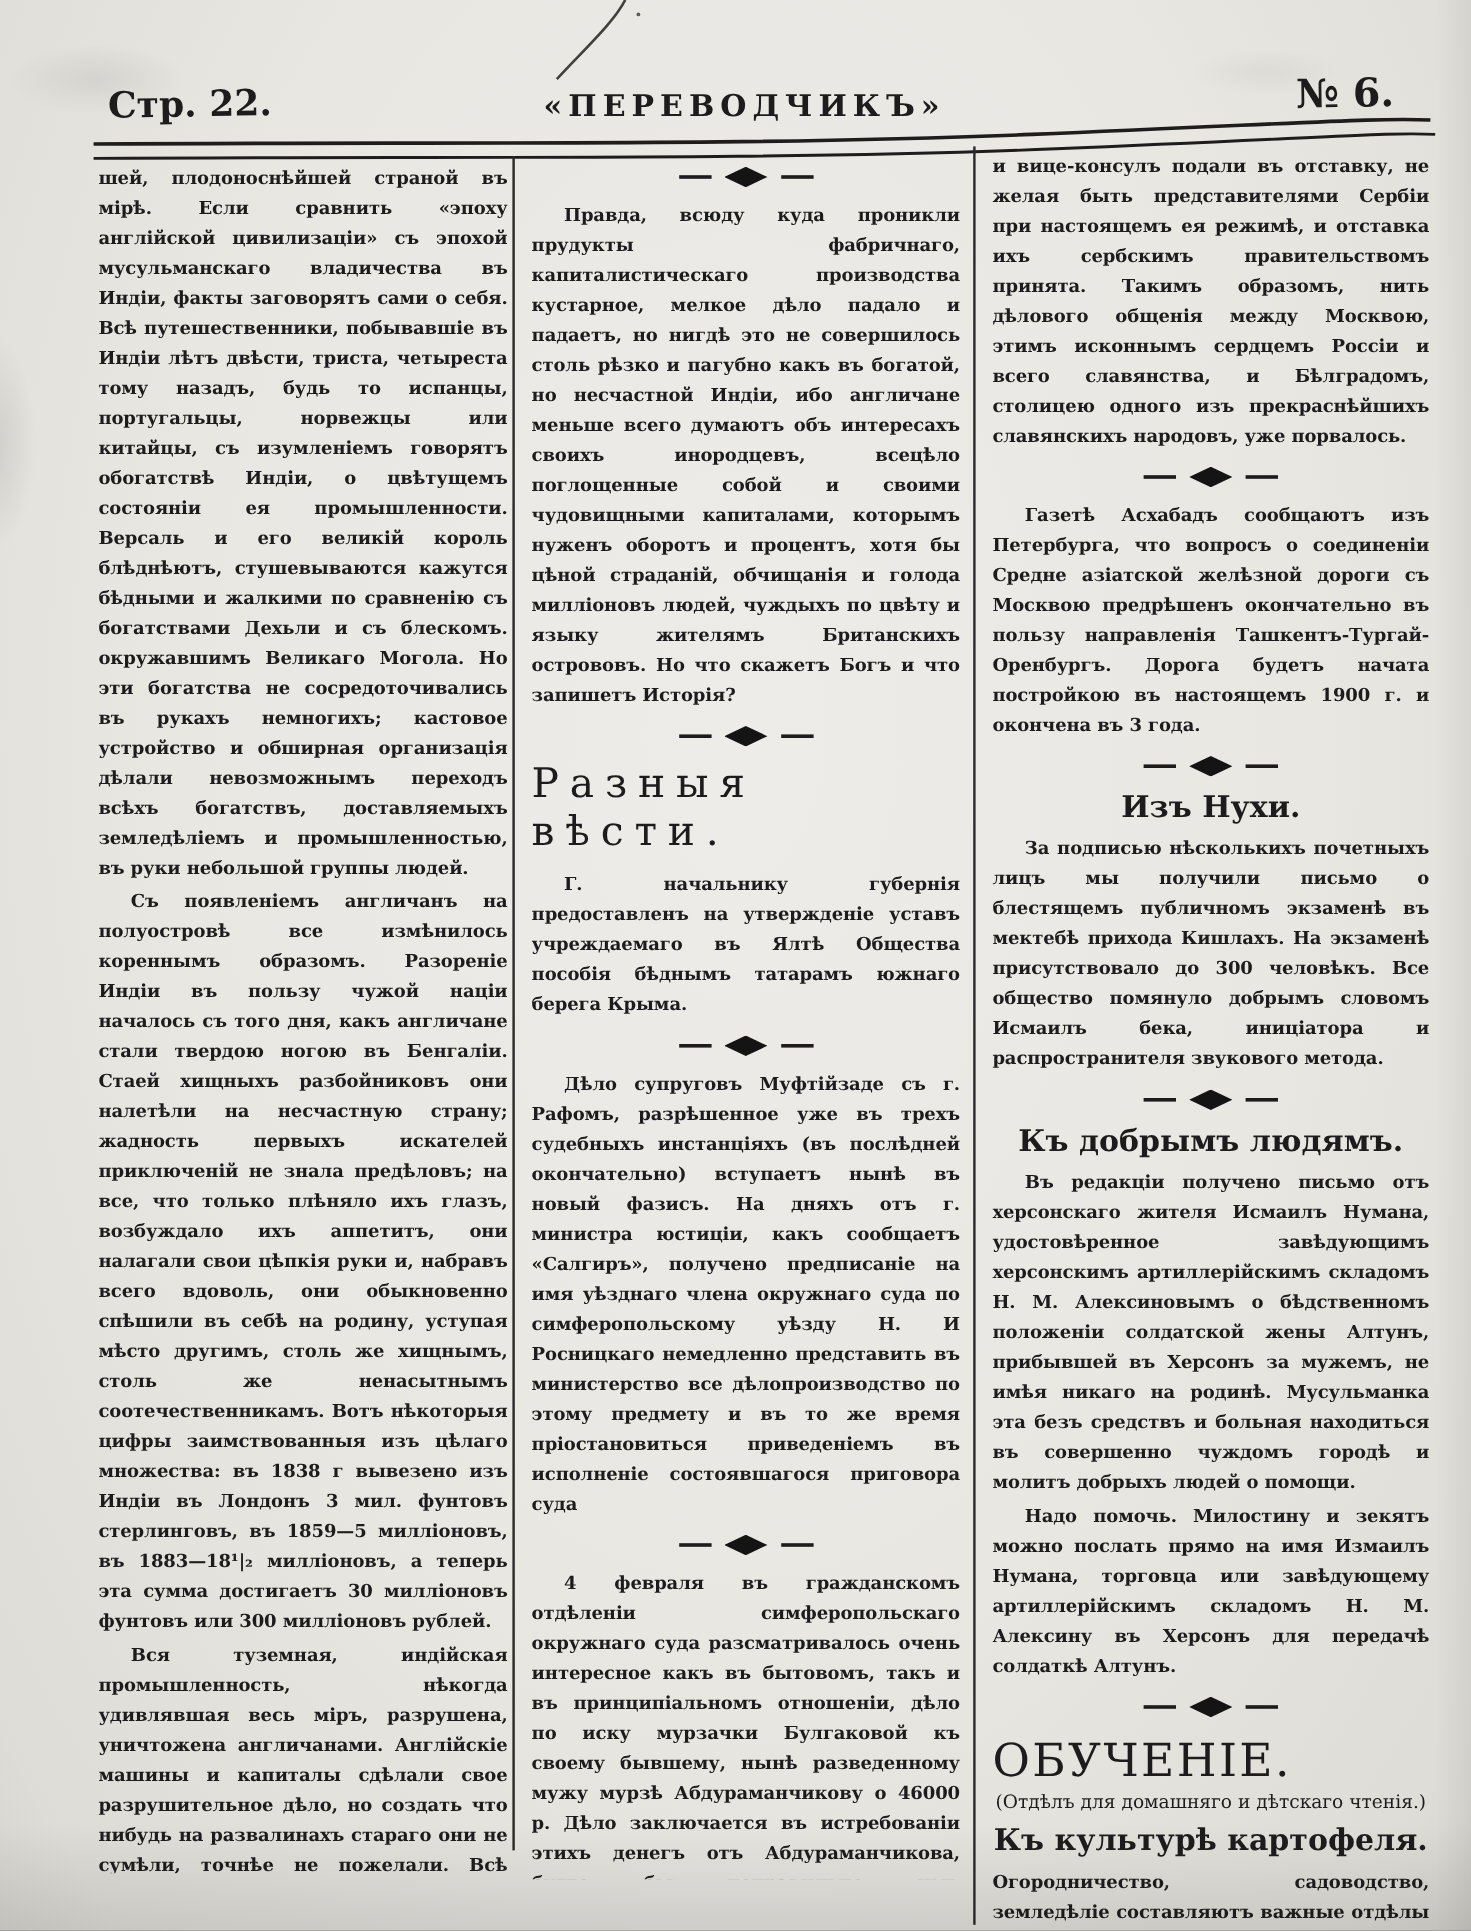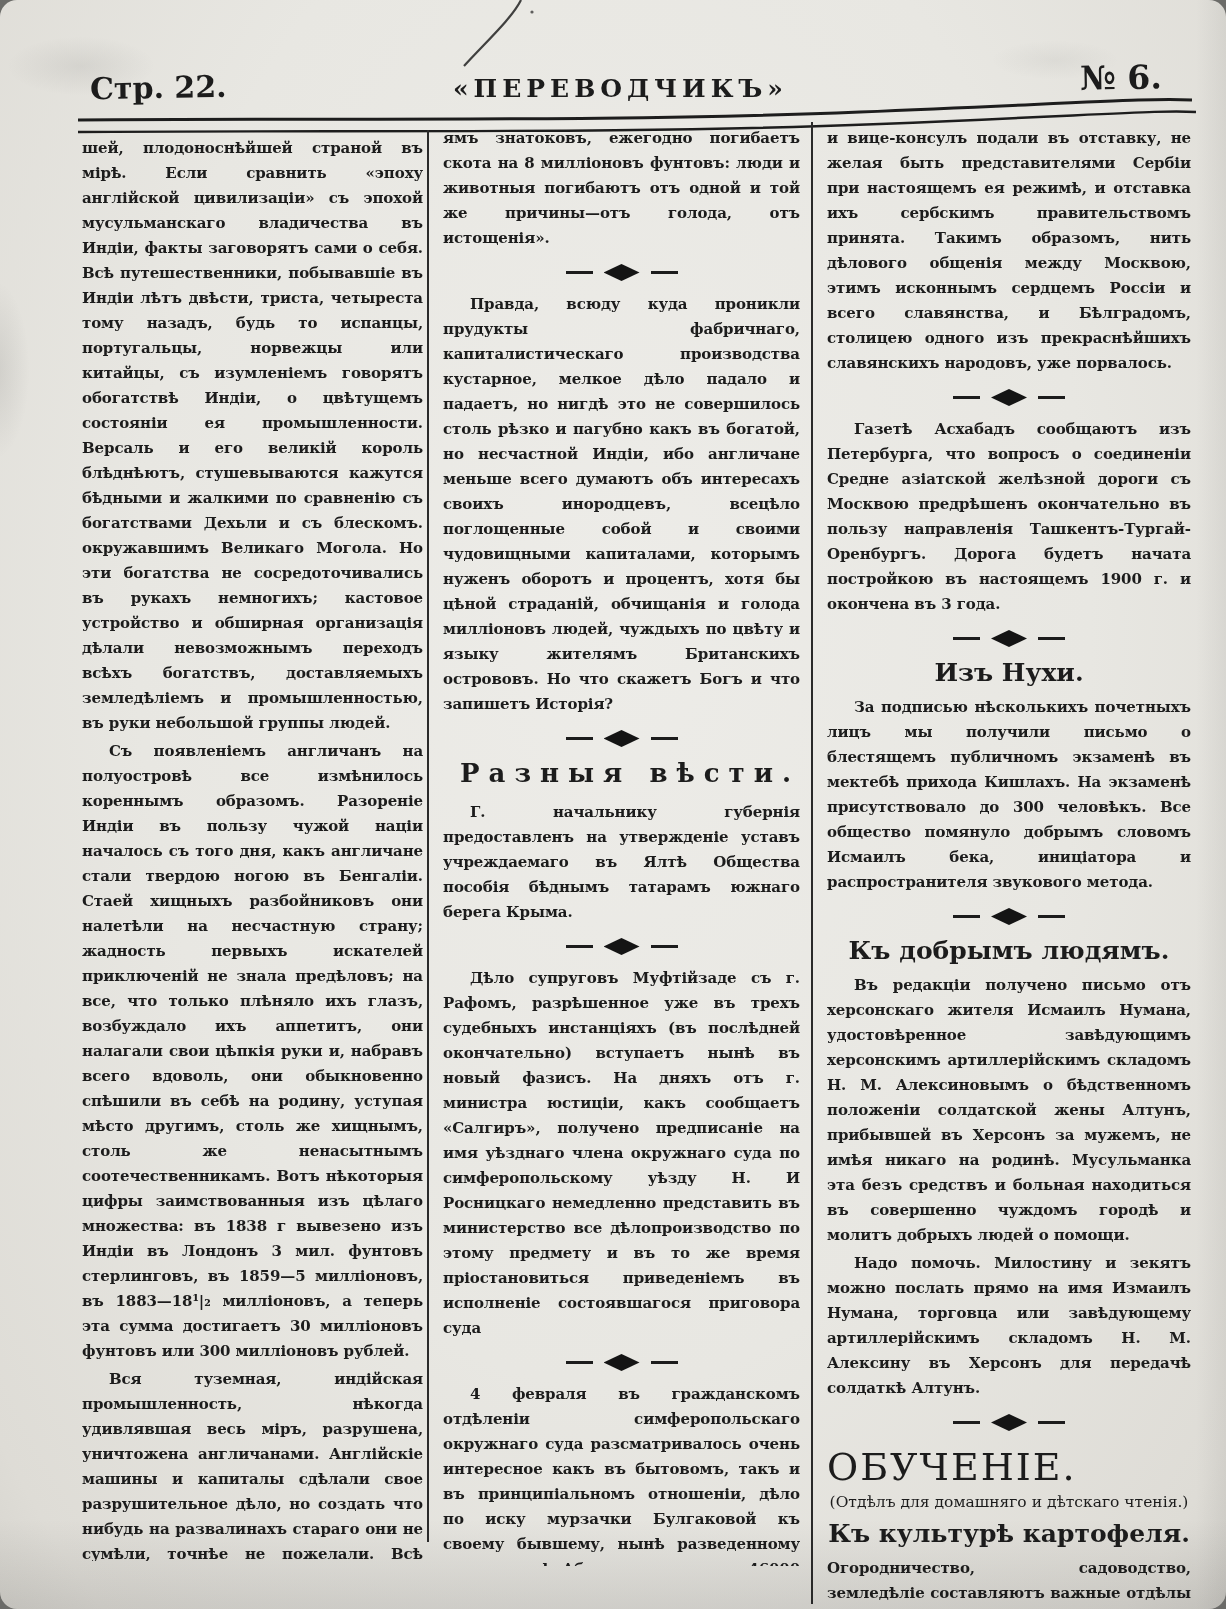--- a/index.html
+++ b/index.html
@@ -1,19 +1,19 @@
 <!DOCTYPE html>
 <html><head>
 <meta charset="utf-8">
 <style>
   html,body{margin:0;padding:0;background:#6b6b68;}
   .page{
     position:relative;width:1226px;height:1609px;overflow:hidden;
     background:radial-gradient(ellipse at 50% 38%, #edece8 0%, #e8e7e2 55%, #dedcd6 92%, #d6d4ce 100%);
-    font-family:"DejaVu Serif", serif;color:#1c1c1c;border-radius:17px;
+    font-family:"DejaVu Serif", serif;color:#1c1c1c;
   }
   .stain{position:absolute;border-radius:50%;pointer-events:none;}
   .s1{left:6px;top:36px;width:150px;height:60px;background:radial-gradient(ellipse,rgba(40,40,40,.08),rgba(0,0,0,0) 70%);}
   .s2{left:990px;top:40px;width:130px;height:40px;background:radial-gradient(ellipse,rgba(40,40,40,.05),rgba(0,0,0,0) 70%);}
   .s3{left:-40px;top:280px;width:70px;height:180px;background:radial-gradient(ellipse,rgba(30,30,30,.10),rgba(0,0,0,0) 70%);}
   .bottom-shade{position:absolute;left:0;right:0;bottom:0;height:90px;
     background:linear-gradient(to bottom,rgba(0,0,0,0),rgba(20,20,20,.10));}
   .right-shade{position:absolute;top:0;bottom:0;right:0;width:30px;
     background:linear-gradient(to right,rgba(0,0,0,0),rgba(20,20,20,.06));}
 
@@ -32,21 +32,21 @@
   .col2{left:443px;top:126px;width:357px;height:1440px;}
   .col3{left:827px;top:126px;width:364px;height:1478px;}
 
   .col p{margin:0 0 3px 0;text-align:justify;text-indent:27px;
     font-size:15px;line-height:25px;font-weight:bold;letter-spacing:-.1px;}
   .col p.cont{text-indent:0;}
   .divider{display:flex;align-items:center;justify-content:center;gap:11px;margin:13px 0 11px;}
   .divider .dash{width:27px;height:2.5px;background:#1c1c1c;}
   .divider .diamond{width:36px;height:17px;background:#141414;
     clip-path:polygon(50% 0,100% 50%,50% 100%,0 50%);}
-  .h-spaced{text-align:right;font-size:26px;font-weight:bold;letter-spacing:9px;margin:10px 0 12px;}
+  .h-spaced{text-align:left;font-size:34px;font-weight:normal;letter-spacing:9px;margin:10px 0 12px;}
   .h2{text-align:center;font-size:25px;font-weight:bold;margin:8px 0 8px;}
   .h1{font-size:38px;font-weight:normal;letter-spacing:2px;margin:14px 0 4px;}
   .subtitle{text-align:center;font-size:15.5px;font-weight:normal;margin:2px 0 6px;}
 </style>
 </head>
 <body>
 
 <div class="page">
   <div class="stain s1"></div>
   <div class="stain s2"></div>
@@ -70,21 +70,20 @@
 
   <div class="vrule vrule1"></div>
   <div class="vrule vrule2"></div>
 
   <div class="col col1">
       <p class="cont">шей, плодоноснѣйшей страной въ мірѣ. Если сравнить «эпоху англійской цивилизаціи» съ эпохой мусульманскаго владичества въ Индіи, факты заговорятъ сами о себя. Всѣ путешественники, побывавшіе въ Индіи лѣтъ двѣсти, триста, четыреста тому назадъ, будь то испанцы, португальцы, норвежцы или китайцы, съ изумленіемъ говорятъ обогатствѣ Индіи, о цвѣтущемъ состояніи ея промышленности. Версаль и его великій король блѣднѣютъ, стушевываются кажутся бѣдными и жалкими по сравненію съ богатствами Дехьли и съ блескомъ. окружавшимъ Великаго Могола. Но эти богатства не сосредоточивались въ рукахъ немногихъ; кастовое устройство и обширная организація дѣлали невозможнымъ переходъ всѣхъ богатствъ, доставляемыхъ земледѣліемъ и промышленностью, въ руки небольшой группы людей.</p>
       <p>Съ появленіемъ англичанъ на полуостровѣ все измѣнилось кореннымъ образомъ. Разореніе Индіи въ пользу чужой націи началось съ того дня, какъ англичане стали твердою ногою въ Бенгаліи. Стаей хищныхъ разбойниковъ они налетѣли на несчастную страну; жадность первыхъ искателей приключеній не знала предѣловъ; на все, что только плѣняло ихъ глазъ, возбуждало ихъ аппетитъ, они налагали свои цѣпкія руки и, набравъ всего вдоволь, они обыкновенно спѣшили въ себѣ на родину, уступая мѣсто другимъ, столь же хищнымъ, столь же ненасытнымъ соотечественникамъ. Вотъ нѣкоторыя цифры заимствованныя изъ цѣлаго множества: въ 1838 г вывезено изъ Индіи въ Лондонъ 3 мил. фунтовъ стерлинговъ, въ 1859—5 милліоновъ, въ 1883—18¹|₂ милліоновъ, а теперь эта сумма достигаетъ 30 милліоновъ фунтовъ или 300 милліоновъ рублей.</p>
       <p>Вся туземная, индійская промышленность, нѣкогда удивлявшая весь міръ, разрушена, уничтожена англичанами. Англійскіе машины и капиталы сдѣлали свое разрушительное дѣло, но создать что нибудь на развалинахъ стараго они не сумѣли, точнѣе не пожелали. Всѣ крупныя промышленныя предпріятія въ Индіи находятся въ рукахъ англичанъ; туземцы остаются въ сторонѣ отъ всякой промышленной предпріимчивости и предоставлены исключительно земледѣлію.</p>
     </div>
   <div class="col col2">
-      <p class="cont">ямъ знатоковъ, ежегодно погибаетъ скота на 8 милліоновъ фунтовъ: люди и животныя погибаютъ отъ одной и той же причины—отъ голода, отъ истощенія».</p>
       <div class="divider">
         <span class="dash"></span>
         <span class="diamond"></span>
         <span class="dash"></span>
       </div>
       <p>Правда, всюду куда проникли прудукты фабричнаго, капиталистическаго производства кустарное, мелкое дѣло падало и падаетъ, но нигдѣ это не совершилось столь рѣзко и пагубно какъ въ богатой, но несчастной Индіи, ибо англичане меньше всего думаютъ объ интересахъ своихъ инородцевъ, всецѣло поглощенные собой и своими чудовищными капиталами, которымъ нуженъ оборотъ и процентъ, хотя бы цѣной страданій, обчищанія и голода милліоновъ людей, чуждыхъ по цвѣту и языку жителямъ Британскихъ острововъ. Но что скажетъ Богъ и что запишетъ Исторія?</p>
       <div class="divider">
         <span class="dash"></span>
         <span class="diamond"></span>
         <span class="dash"></span>

